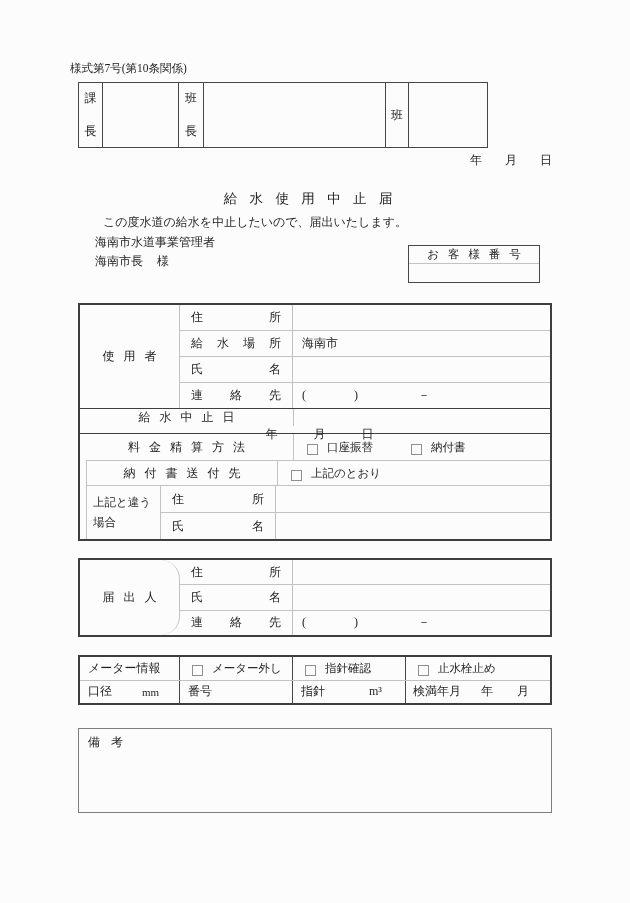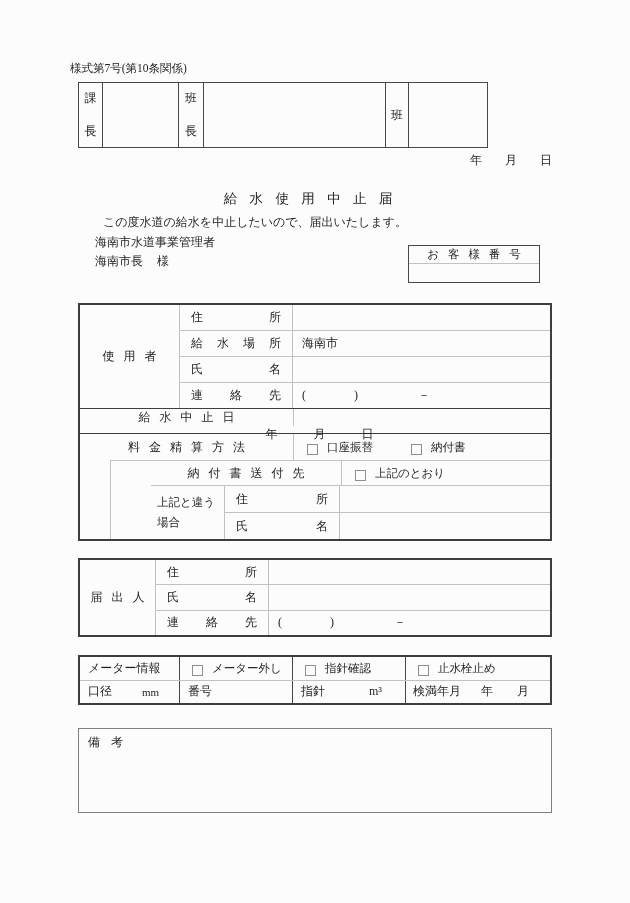--- a/index.html
+++ b/index.html
@@ -121,21 +121,21 @@
           <span class="cb"></span>
           <span>口座振替</span>
         </span>
         <span class="opt">
           <span class="cb"></span>
           <span>納付書</span>
         </span>
       </div>
     </div>
 
-    <div style="flex:1;margin-left:30px;border-left:1px solid #c2c2c2;border-top:1px solid #c2c2c2;display:flex;flex-direction:column;padding-left:40px;">
+    <div style="flex:1;margin-left:6px;border-left:1px solid #c2c2c2;border-top:1px solid #c2c2c2;display:flex;flex-direction:column;">
       <div class="bb-l" style="height:25px;display:flex;">
         <div class="ctr secl sp" style="width:190px;flex:none;">納 付 書 送 付 先</div>
         <div class="val" style="border-left:1px solid #c2c2c2;padding-left:13px;">
           <span class="opt">
             <span class="cb"></span>
             <span>上記のとおり</span>
           </span>
         </div>
       </div>
       <div style="flex:1;display:flex;">
@@ -155,21 +155,21 @@
                 <span class="jl">氏 名</span>
               </div>
             <div class="val"></div>
           </div>
         </div>
       </div>
     </div>
   </div>
 
   <div class="abs thick" style="left:78px;top:558px;width:474px;height:79px;display:flex;">
-    <div class="br-l ctr secl sp" style="width:76px;flex:none;">届 出 人</div>
+    <div class="br-l ctr secl sp" style="width:100px;flex:none;border-radius:19px;">届 出 人</div>
     <div class="colwrap">
       <div class="frow bb-l">
         <div class="lab br-l">
             <span class="jl">住 所</span>
           </div>
         <div class="val"></div>
       </div>
       <div class="frow bb-l">
         <div class="lab br-l">
             <span class="jl">氏 名</span>

